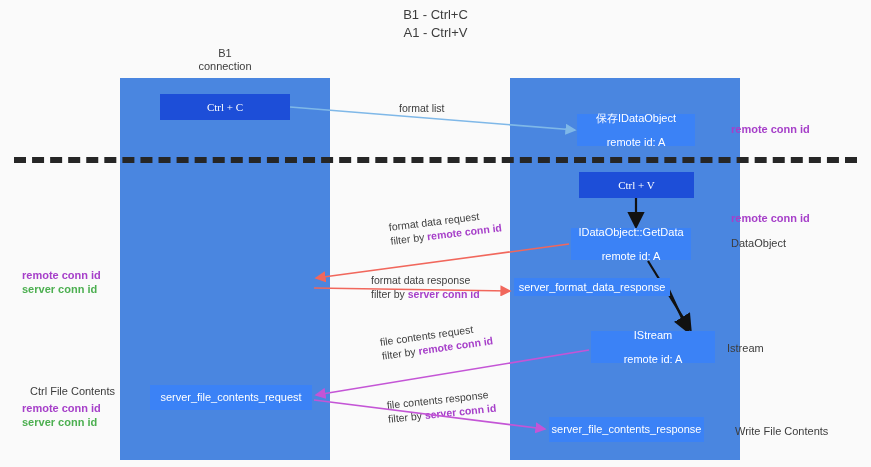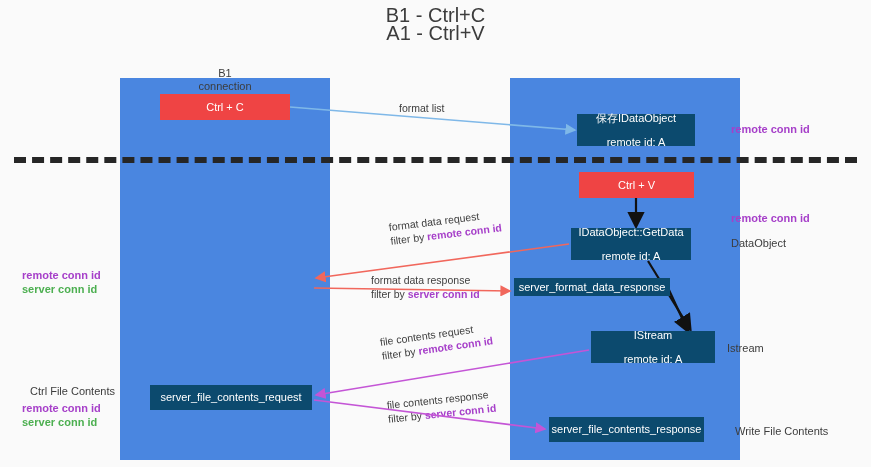--- a/index.html
+++ b/index.html
@@ -6,25 +6,25 @@
   body{
     width:871px;height:467px;position:relative;overflow:hidden;
     font-family:"Liberation Sans","DejaVu Sans",sans-serif;
     color:#404040;
   }
   #stage{position:absolute;inset:0;}
 
   
   .title{
     position:absolute;left:0;right:0;top:6px;text-align:center;
-    font-size:20px;line-height:18px;color:#3c3c3c;white-space:pre-line;
+    font-size:13px;line-height:18px;color:#3c3c3c;white-space:pre-line;
   }
   .lane-head{
     position:absolute;text-align:center;font-size:11px;line-height:13px;
-    color:#3c3c3c;white-space:pre-line;margin-top:20px;
+    color:#3c3c3c;white-space:pre-line;
   }
   #head-b1{left:120px;width:210px;top:47px;}
   #head-a1{left:510px;width:230px;top:47px;}
 
   
   .lane{position:absolute;background:#4a86e0;}
   #lane-b1{left:120px;top:78px;width:210px;height:382px;}
   #lane-a1{left:510px;top:78px;width:230px;height:382px;}
 
   
@@ -33,22 +33,22 @@
     border-top:6px dashed #262626;
   }
 
   
   .node{
     position:absolute;display:flex;flex-direction:column;
     align-items:center;justify-content:center;
     font-size:11px;line-height:13px;color:#ffffff;text-align:center;
     box-sizing:border-box;padding:3px 4px;z-index:5;
   }
-  .green{background:#ef4444;}
-  .orange{background:#0c4a6e;gap:11px;}
+  .green{background:#1d4ed8;font-family:Liberation Serif, serif;}
+  .orange{background:#3b82f6;gap:11px;}
   .node .l2{font-weight:400;}
 
   #n-ctrlc{left:160px;top:94px;width:130px;height:26px;}
   #n-ctrlv{left:579px;top:172px;width:115px;height:26px;text-align:center;}
   #n-save-ido{left:577px;top:114px;width:118px;height:32px;}
   #n-getdata{left:571px;top:228px;width:120px;height:32px;}
   #n-istream{left:591px;top:331px;width:124px;height:32px;}
   #n-sfdreq{left:150px;top:268px;width:162px;height:25px;}
   #n-sfdresp{left:514px;top:278px;width:156px;height:18px;}
   #n-sfcreq{left:150px;top:385px;width:162px;height:25px;}

